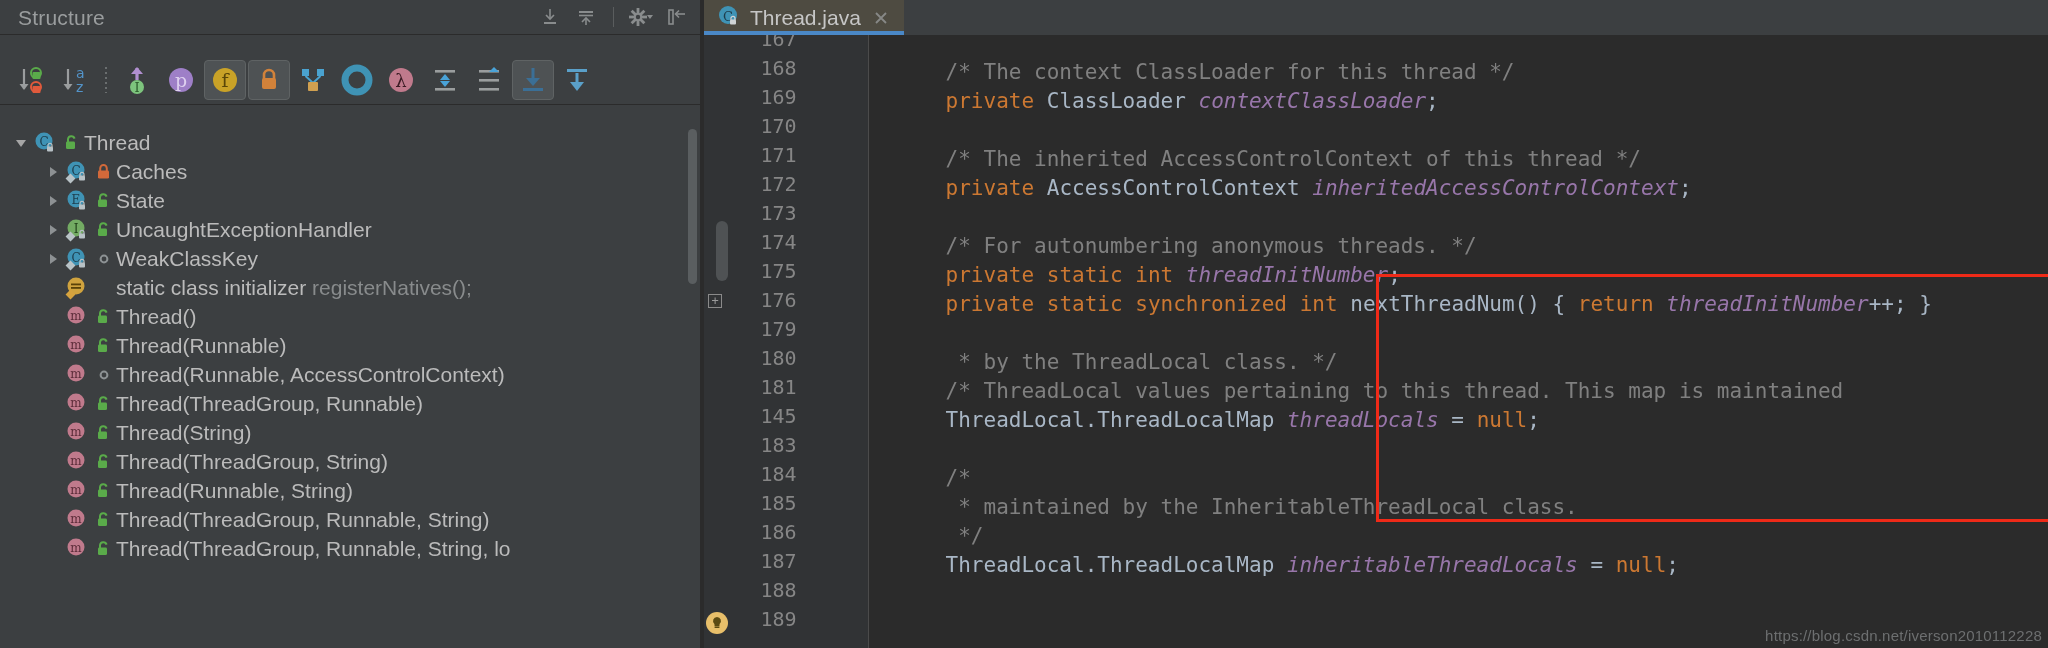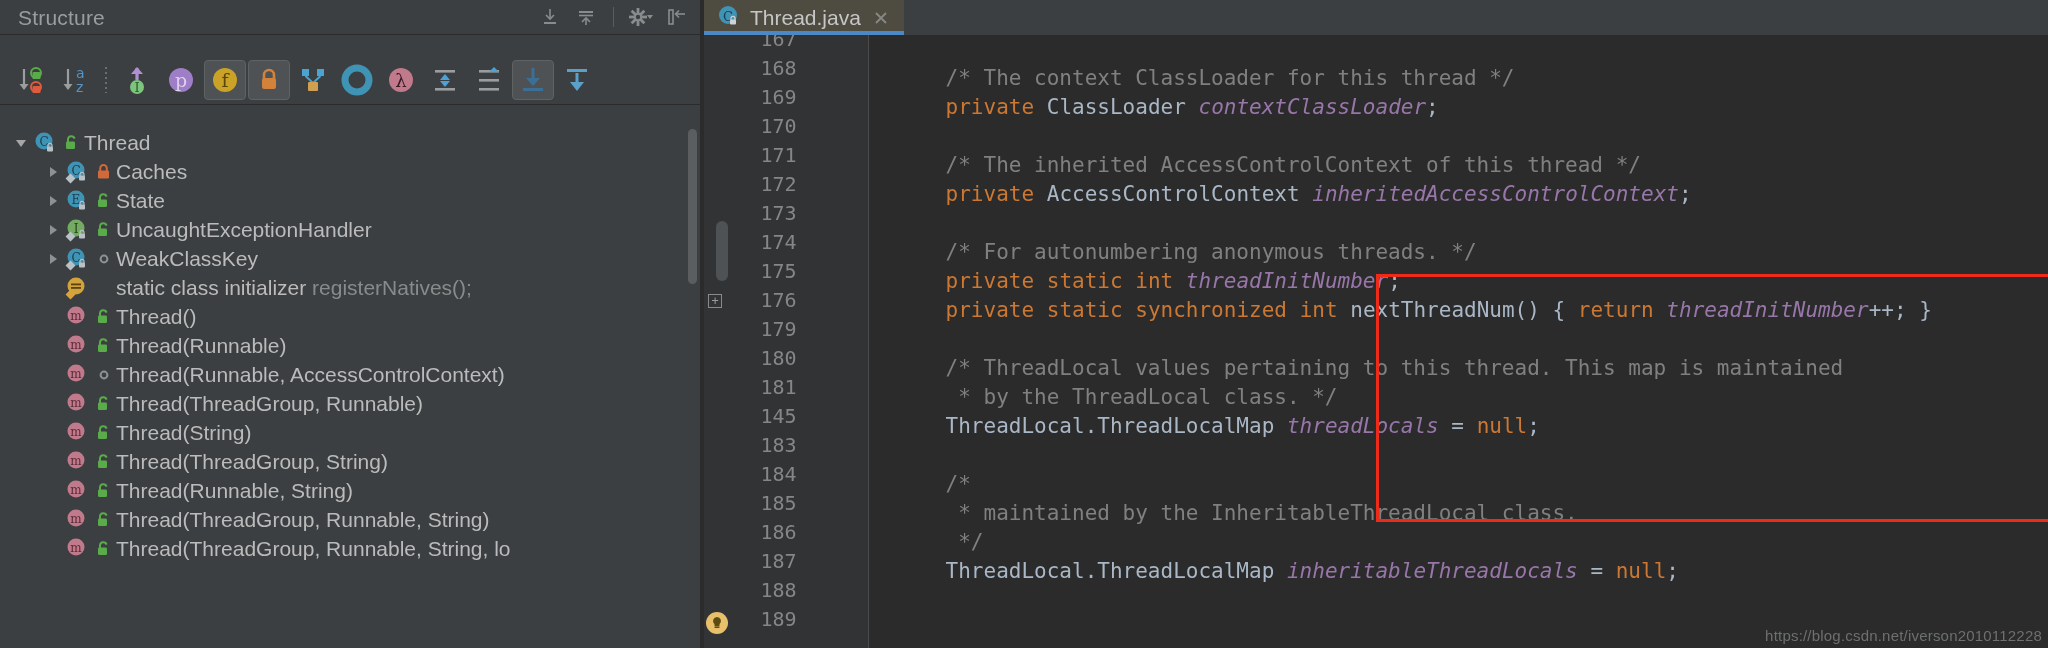--- a/index.html
+++ b/index.html
@@ -82,21 +82,21 @@
   .editor-body { flex:1 1 auto; display:flex; position:relative; background:#2b2b2b; overflow:hidden; }
   .gutter {
     width:165px; flex:0 0 165px; background:#313335; position:relative;
     display:flex; flex-direction:column; padding-top:5px;
   }
   .gutter-line { height:29px; display:flex; align-items:center; justify-content:center; padding-right:16px; position:relative; }
   .lnum { font-family:"DejaVu Sans Mono", monospace; font-size:20px; color:#868686; line-height:29px; }
   .gutter-sep { position:absolute; right:0; top:0; bottom:0; width:1px; background:#4b4b4b; }
   .gutter-strip { position:absolute; left:12px; width:12px; border-radius:6px; background:#4f5254; }
 
-  .code { flex:1 1 auto; position:relative; padding-top:15px; overflow:hidden; }
+  .code { flex:1 1 auto; position:relative; padding-top:9px; overflow:hidden; }
   .cline { height:29px; line-height:29px; white-space:pre; font-family:"DejaVu Sans Mono", monospace; font-size:21px; padding-left:26px; }
   .kw { color:#cc7832; }
   .cm { color:#808080; }
   .ty { color:#a9b7c6; }
   .fld { color:#9876aa;font-style:italic; }
   .fldi { color:#9876aa; font-style:italic; }
   .id { color:#a9b7c6; }
   .op { color:#a9b7c6; }
 
   
@@ -678,22 +678,22 @@
             <div class="cline"><span class="id">    </span><span class="cm">/* The context ClassLoader for this thread */</span></div>
             <div class="cline"><span class="id">    </span><span class="kw">private</span><span class="id"> </span><span class="ty">ClassLoader</span><span class="id"> </span><span class="fld">contextClassLoader</span><span class="op">;</span></div>
             <div class="cline">&nbsp;</div>
             <div class="cline"><span class="id">    </span><span class="cm">/* The inherited AccessControlContext of this thread */</span></div>
             <div class="cline"><span class="id">    </span><span class="kw">private</span><span class="id"> </span><span class="ty">AccessControlContext</span><span class="id"> </span><span class="fld">inheritedAccessControlContext</span><span class="op">;</span></div>
             <div class="cline">&nbsp;</div>
             <div class="cline"><span class="id">    </span><span class="cm">/* For autonumbering anonymous threads. */</span></div>
             <div class="cline"><span class="id">    </span><span class="kw">private</span><span class="id"> </span><span class="kw">static</span><span class="id"> </span><span class="kw">int</span><span class="id"> </span><span class="fldi">threadInitNumber</span><span class="op">;</span></div>
             <div class="cline"><span class="id">    </span><span class="kw">private</span><span class="id"> </span><span class="kw">static</span><span class="id"> </span><span class="kw">synchronized</span><span class="id"> </span><span class="kw">int</span><span class="id"> </span><span class="ty">nextThreadNum</span><span class="op">() { </span><span class="kw">return</span><span class="id"> </span><span class="fldi">threadInitNumber</span><span class="op">++; }</span></div>
             <div class="cline">&nbsp;</div>
+            <div class="cline"><span class="id">     </span><span class="cm">* by the ThreadLocal class. */</span></div>
             <div class="cline"><span class="id">    </span><span class="cm">/* ThreadLocal values pertaining to this thread. This map is maintained</span></div>
-            <div class="cline"><span class="id">     </span><span class="cm">* by the ThreadLocal class. */</span></div>
             <div class="cline"><span class="id">    </span><span class="ty">ThreadLocal.ThreadLocalMap</span><span class="id"> </span><span class="fld">threadLocals</span><span class="op"> = </span><span class="kw">null</span><span class="op">;</span></div>
             <div class="cline">&nbsp;</div>
             <div class="cline"><span class="id">    </span><span class="cm">/*</span></div>
             <div class="cline"><span class="id">     </span><span class="cm">* maintained by the InheritableThreadLocal class.</span></div>
             <div class="cline"><span class="id">     </span><span class="cm">*/</span></div>
             <div class="cline"><span class="id">    </span><span class="ty">ThreadLocal.ThreadLocalMap</span><span class="id"> </span><span class="fld">inheritableThreadLocals</span><span class="op"> = </span><span class="kw">null</span><span class="op">;</span></div>
             <div class="cline">&nbsp;</div>
           </div>
       </div>
       <div id="redbox" style="left: 672px; top: 239px; width: 818px; height: 248px; border-color: rgb(239, 42, 24);"></div>

